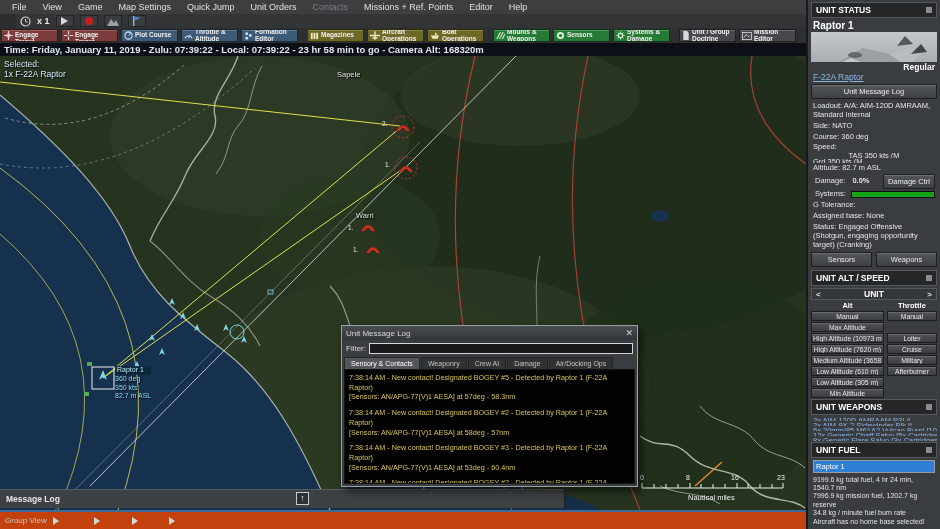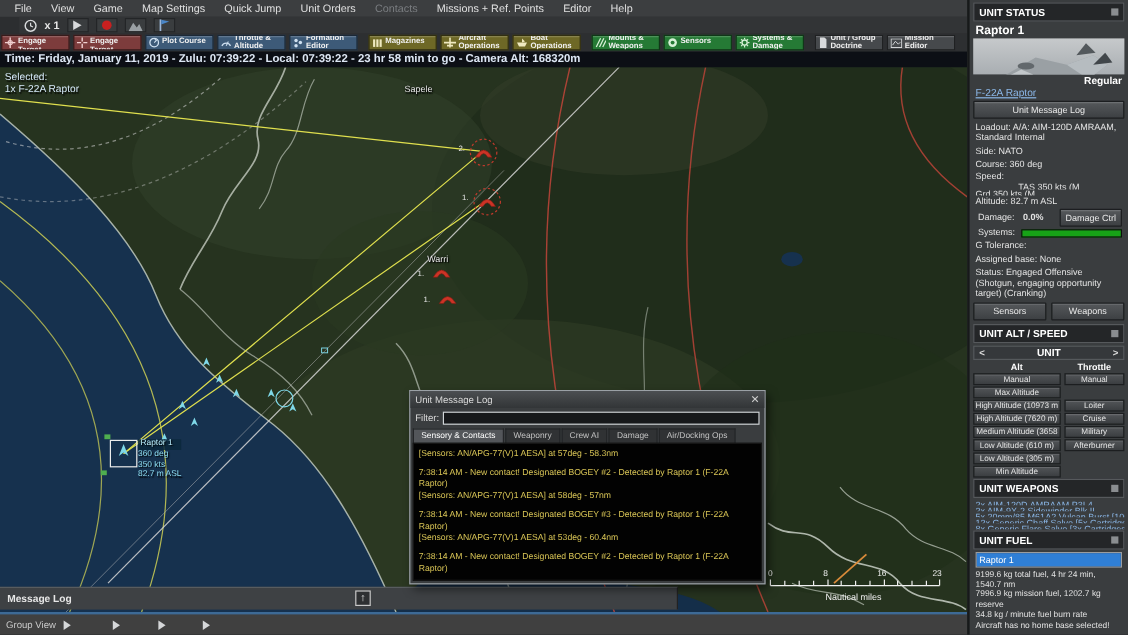--- a/index.html
+++ b/index.html
@@ -65,21 +65,21 @@
   .mtab.active { background:#53565a; color:#fff; }
   .msgwin-body { flex:1; background:#020202; margin:0 2px 2px 2px; border:1px solid #151515; padding:3px 4px; overflow:hidden; }
   .msg { color:#d9c556; font-size:7.2px; line-height:1.35; margin-bottom:6px; }
 
   
   .msglog-bar { position:absolute; left:0; top:489px; width:565px; height:19px; background:#3e4144;
                 border-top:1px solid #585c5f; border-right:1px solid #222; display:flex; align-items:center; z-index:20; }
   .msglog-bar span { color:#e6e6e6; font-size:8.5px; font-weight:bold; padding-left:6px; }
   .expand-btn { position:absolute; left:296px; top:492px; width:13px; height:13px; background:#2e3032;
                 border:1px solid #c9c9c9; color:#e8e8e8; font-size:9px; line-height:11px; text-align:center; cursor:pointer; z-index:21; }
-  .bottombar { position:absolute; left:0; top:510px; width:806px; height:19px; background:#404040;
+  .bottombar { position:absolute; left:0; top:510px; width:806px; height:19px; background:#c2410c;
                border-top:2px solid #3d6a96; display:flex; align-items:center; gap:6px; padding-left:5px; z-index:20; }
   .bottombar .gv { color:#c8c8c8; font-size:8px; }
   .tri-btn { width:0; height:0; border-left:6px solid #d5d7d9; border-top:4.5px solid transparent; border-bottom:4.5px solid transparent; cursor:pointer; }
   .intv { color:#c8c8c8; font-size:8px; cursor:pointer;margin-top:24px; }
 
   
   .panel { position:absolute; left:806px; top:0; width:134px; height:529px; background:#3a3d3f;
            border-left:2px solid #17191a; display:flex; flex-direction:column; padding:1px 3px; z-index:50; }
   .sec-hdr { background:#242628; border:1px solid #56595c; color:#fff; font-weight:bold; font-size:8.5px;
              padding:2px 4px; display:flex; align-items:center; margin:1px 0; }
@@ -380,20 +380,21 @@
     </div>
     <div class="msgwin-tabs">
       <span class="mtab active">Sensory &amp; Contacts</span>
       <span class="mtab">Weaponry</span>
       <span class="mtab">Crew AI</span>
       <span class="mtab">Damage</span>
       <span class="mtab">Air/Docking Ops</span>
     </div>
     <div class="msgwin-body">
       <div class="msg">
+          <div>7:38:14 AM - New contact! Designated BOGEY #5 - Detected by Raptor 1 (F-22A Raptor)</div>
           <div>[Sensors: AN/APG-77(V)1 AESA] at 57deg - 58.3nm</div>
         </div>
       <div class="msg">
           <div>7:38:14 AM - New contact! Designated BOGEY #2 - Detected by Raptor 1 (F-22A Raptor)</div>
           <div>[Sensors: AN/APG-77(V)1 AESA] at 58deg - 57nm</div>
         </div>
       <div class="msg">
           <div>7:38:14 AM - New contact! Designated BOGEY #3 - Detected by Raptor 1 (F-22A Raptor)</div>
           <div>[Sensors: AN/APG-77(V)1 AESA] at 53deg - 60.4nm</div>
         </div>

